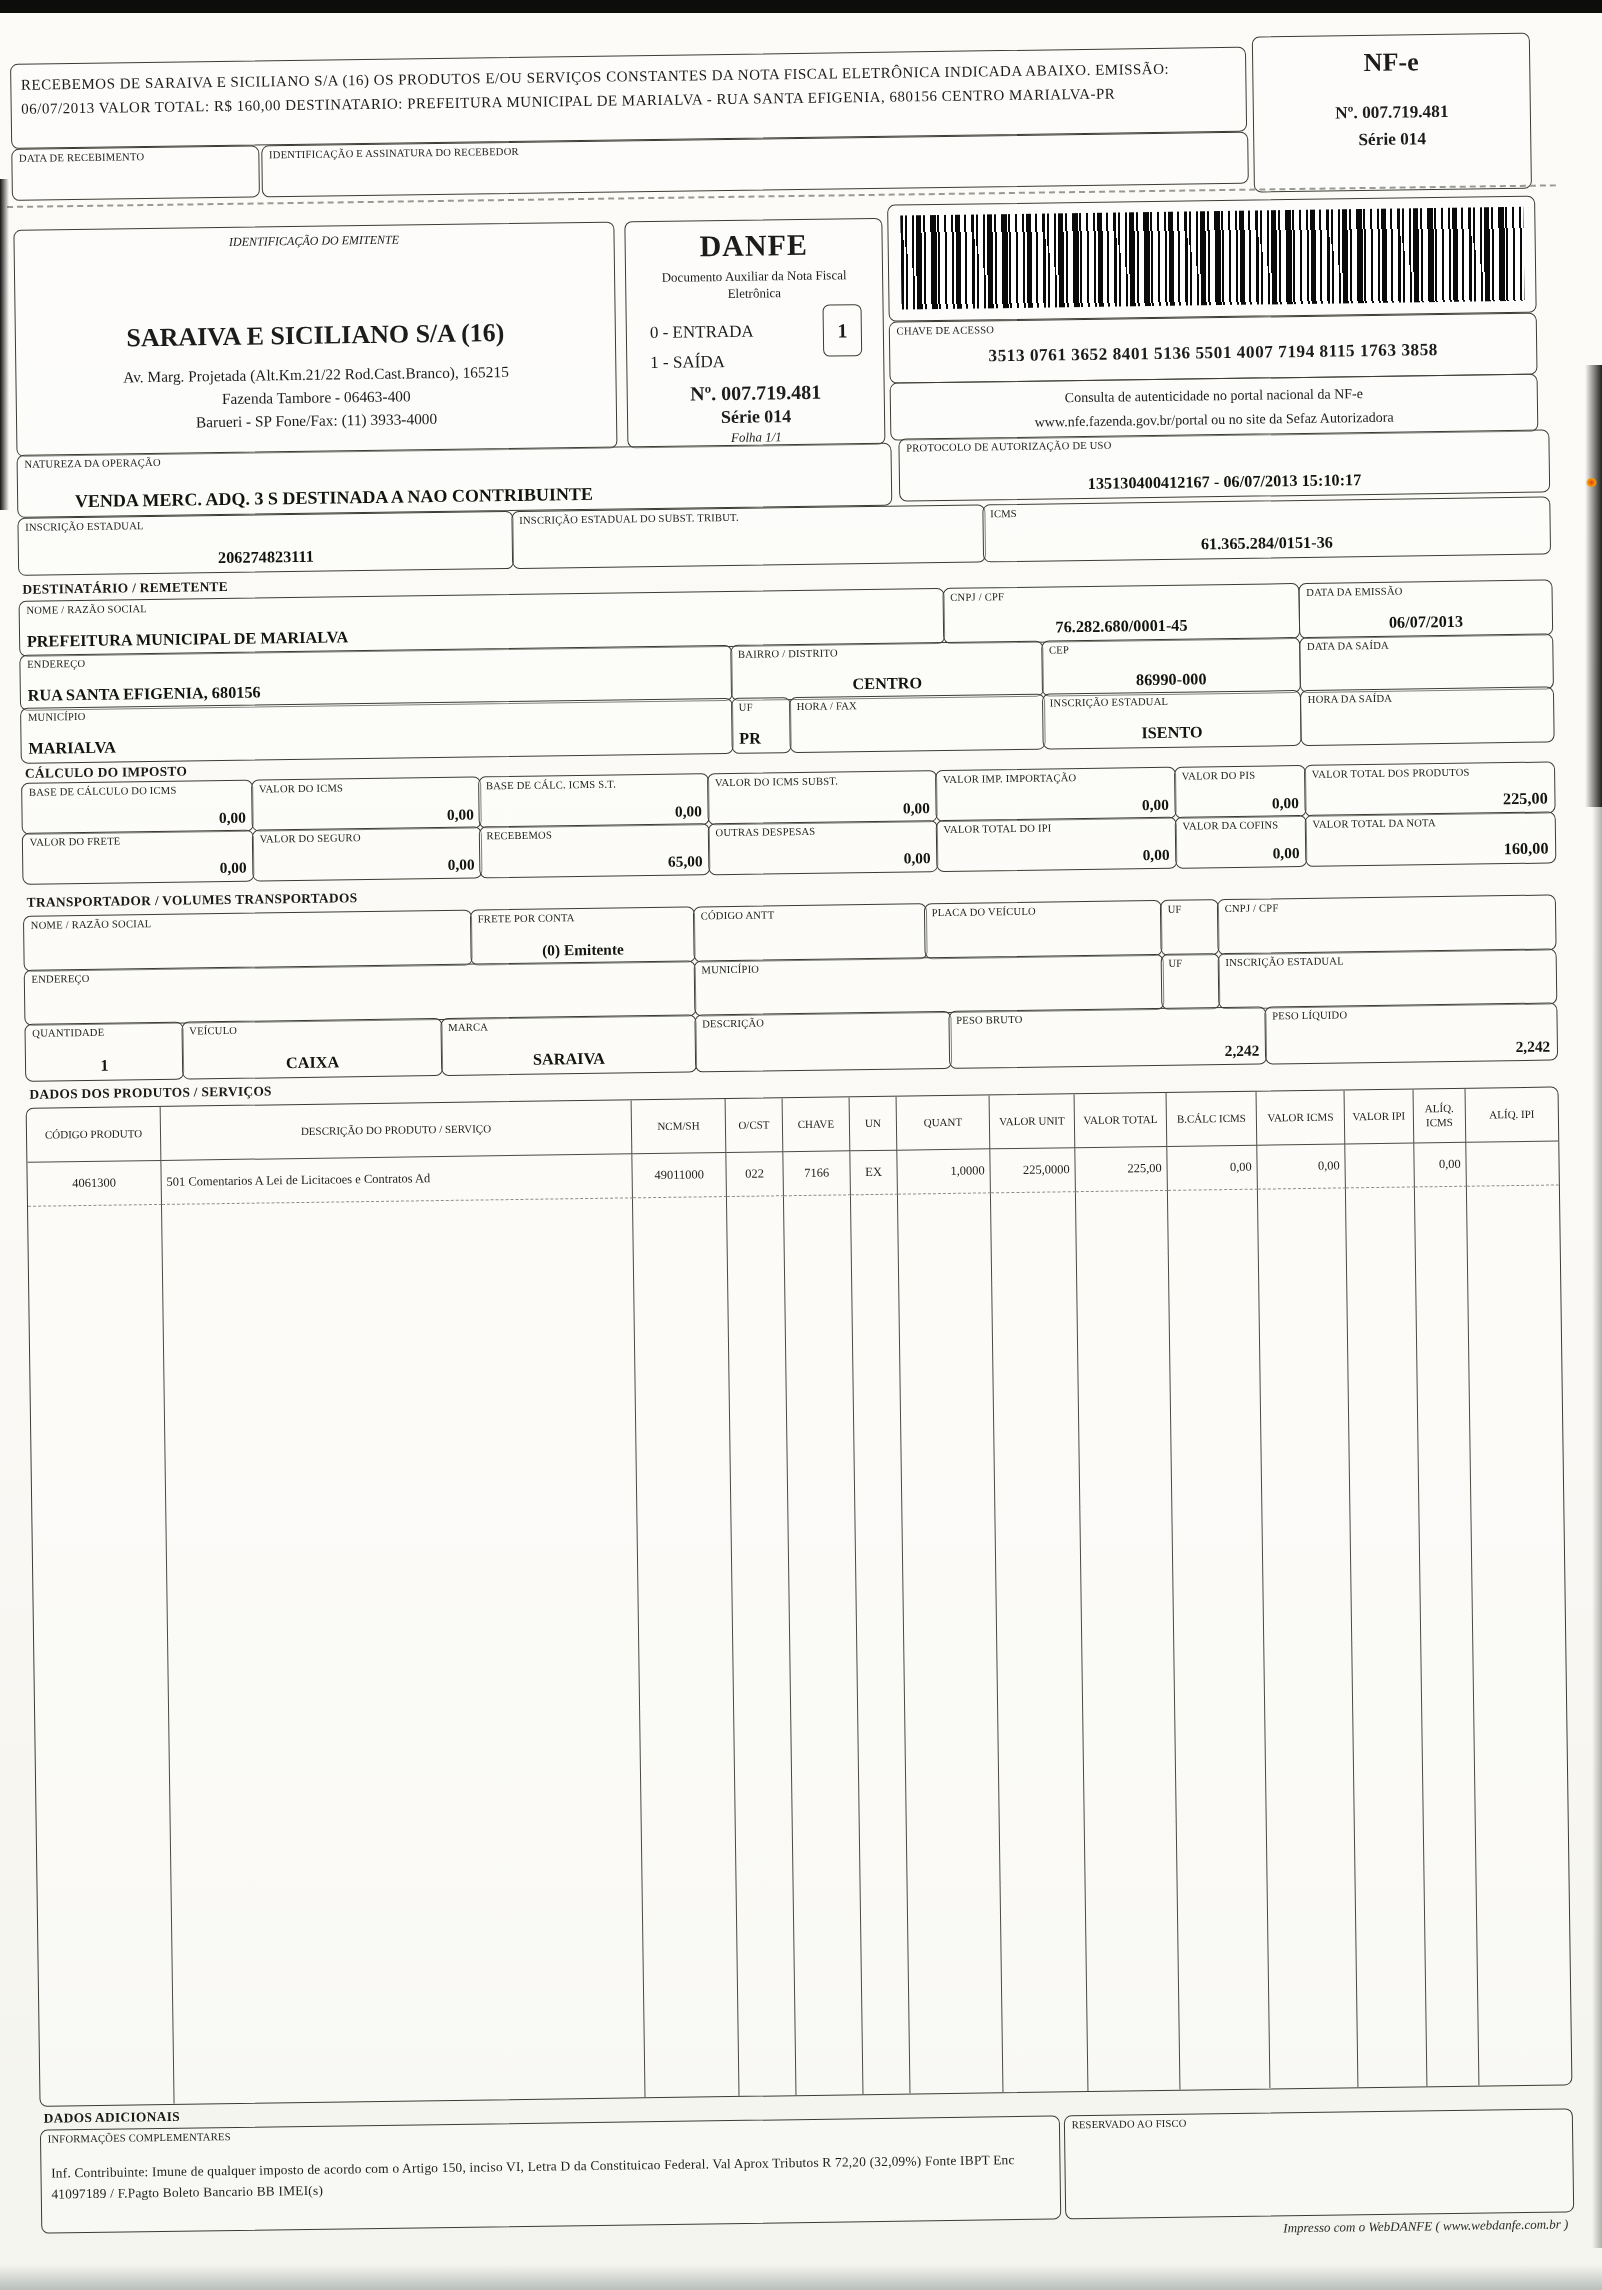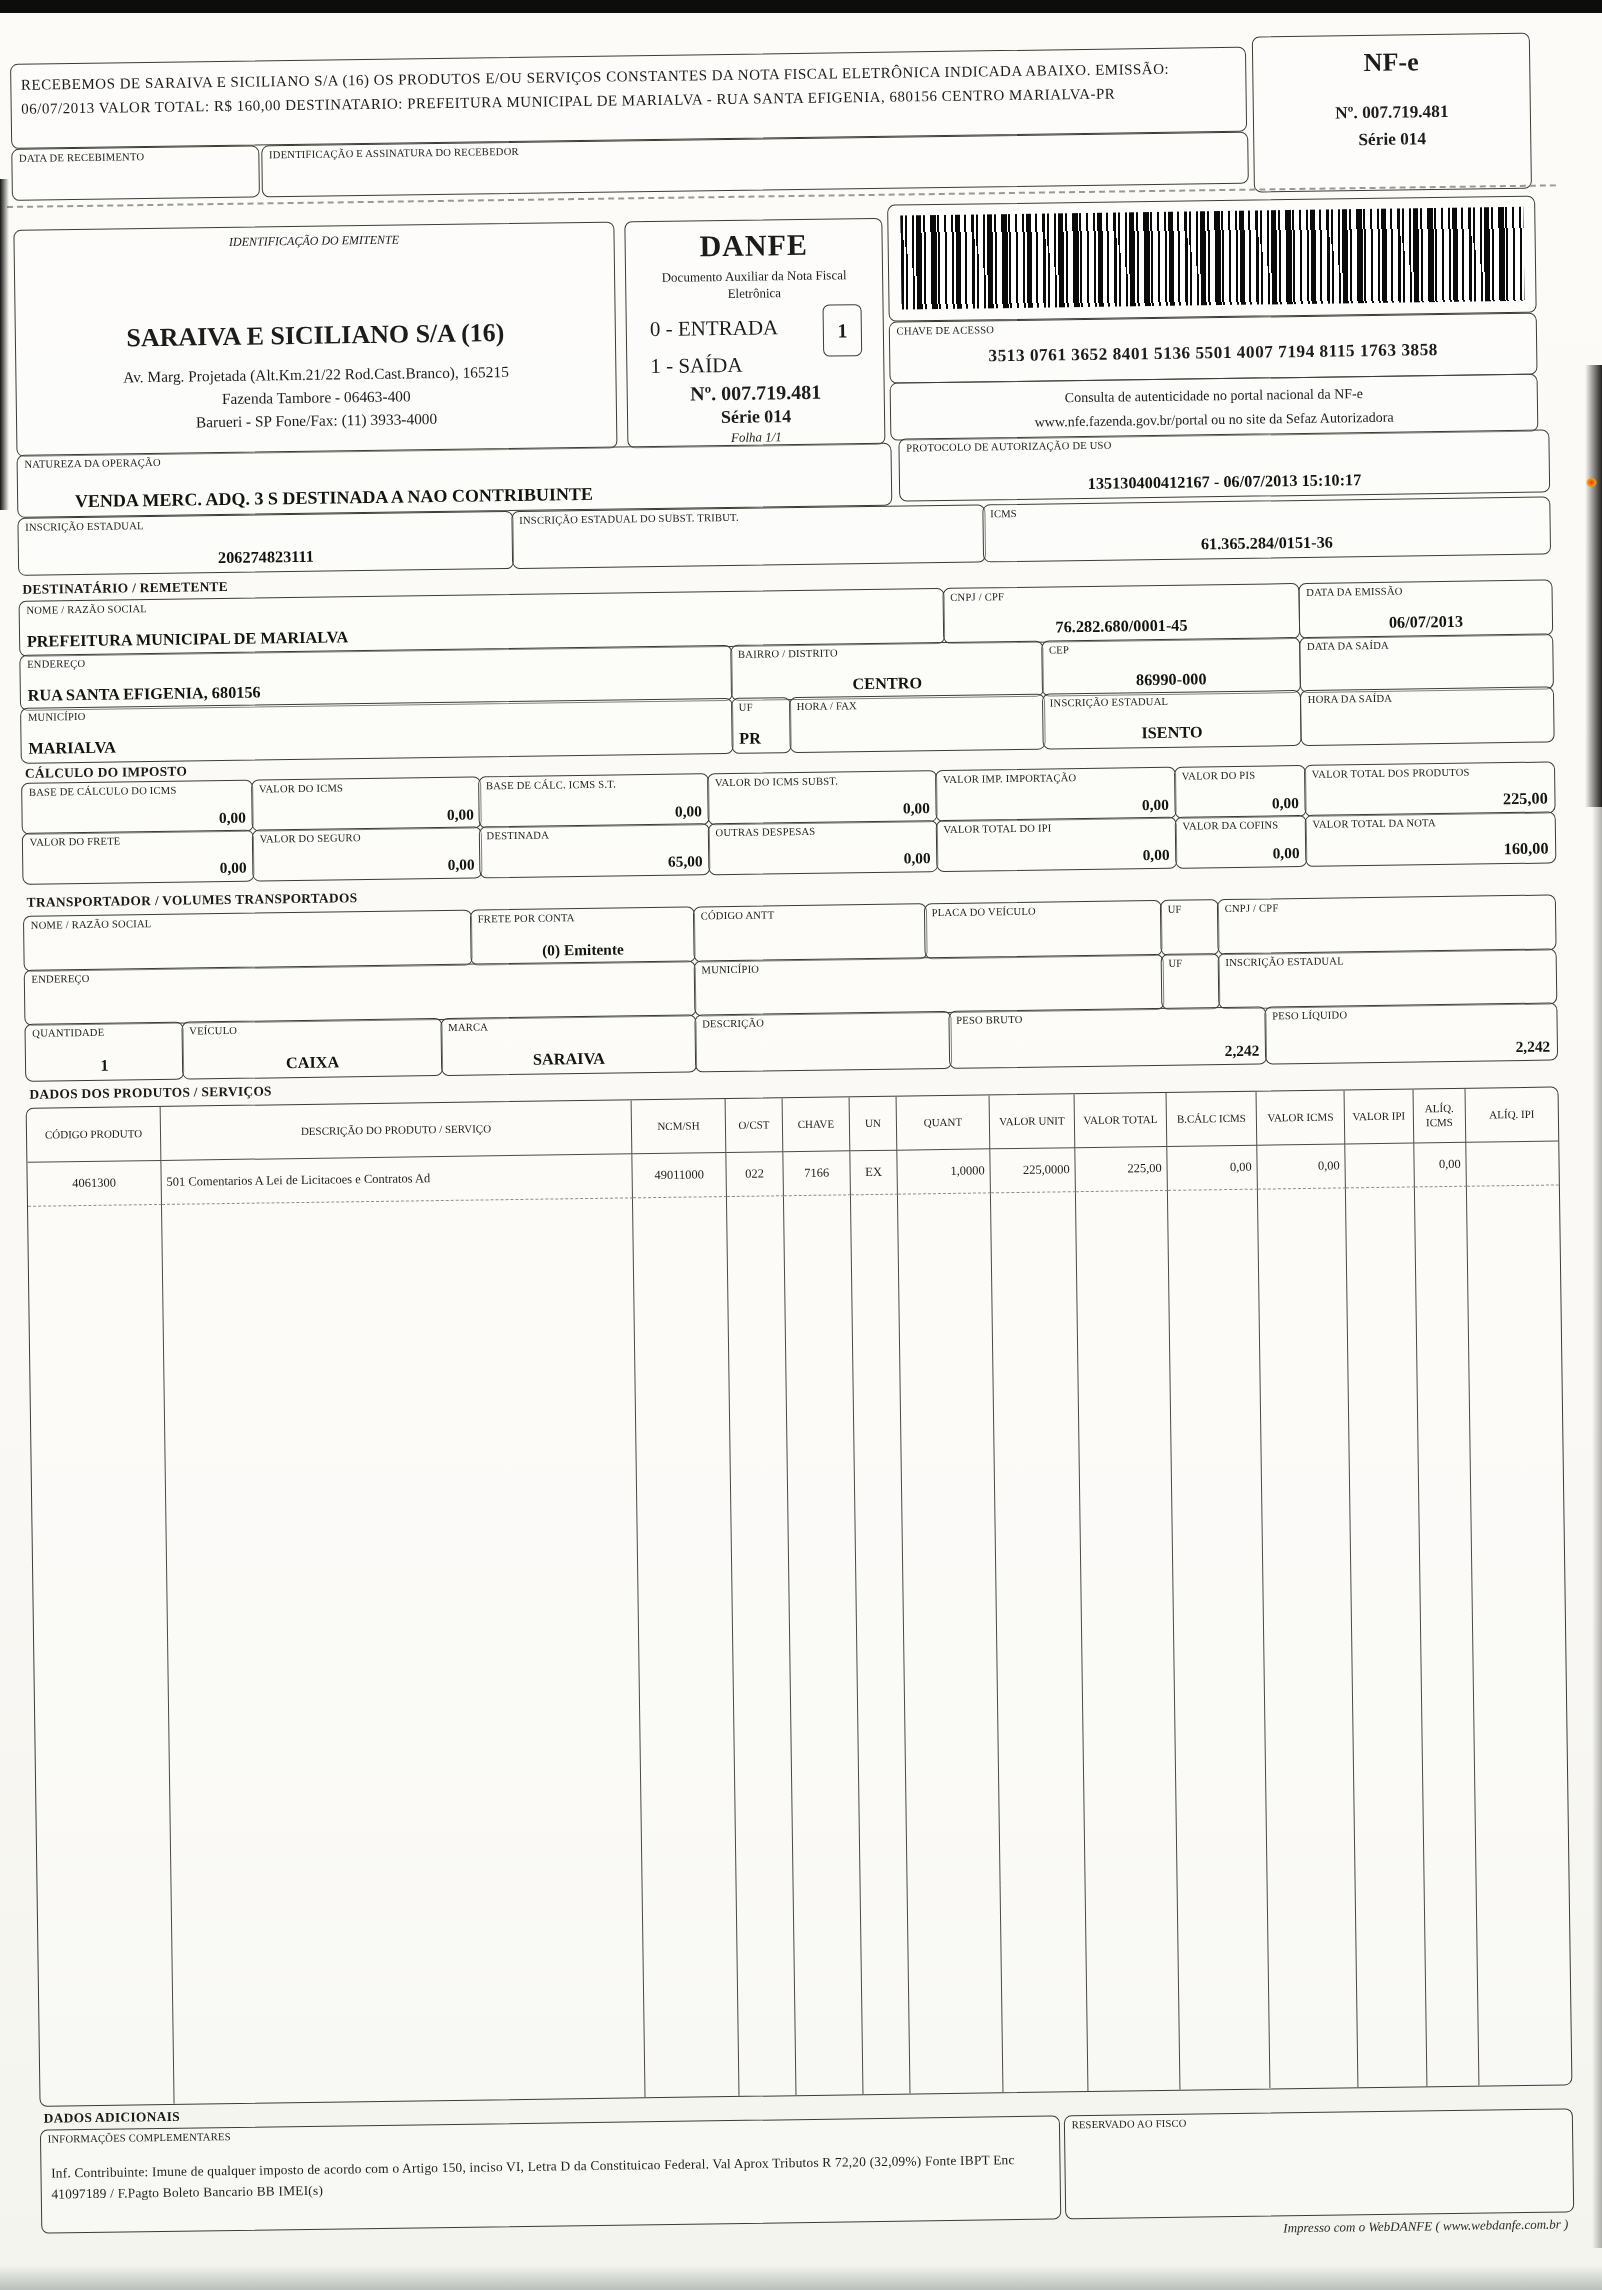--- a/index.html
+++ b/index.html
@@ -31,21 +31,21 @@
   .nfe-title{font-size:26px;font-weight:bold;}
   .nfe-num{font-size:17.3px;font-weight:bold;margin-top:25px;}
   .nfe-ser{font-size:17.3px;font-weight:bold;margin-top:7.7px;}
 
   .emit-label{position:absolute;top:6.7px;left:0;right:0;text-align:center;font-style:italic;font-size:12px;}
   .emit-name{position:absolute;top:94px;left:0;right:0;text-align:center;font-size:26px;font-weight:bold;}
   .emit-addr{position:absolute;top:136px;left:0;right:0;text-align:center;font-size:15.4px;line-height:1.5;}
 
   .danfe-title{position:absolute;top:7.7px;left:0;right:0;text-align:center;font-size:30px;font-weight:bold;letter-spacing:1px;}
   .danfe-sub{position:absolute;top:48px;left:9.6px;right:9.6px;text-align:center;font-size:13px;line-height:1.3;}
-  .danfe-opts{position:absolute;top:89px;left:23px;font-size:21px;line-height:1.75;}
+  .danfe-opts{position:absolute;top:96px;left:23px;font-size:17px;line-height:1.75;}
   .danfe-type{position:absolute;top:85px;right:21px;width:37px;height:50px;border:1.9px solid #3c3c35;border-radius:6.7px;
               display:flex;align-items:center;justify-content:center;font-size:20px;font-weight:bold;}
   .danfe-num{position:absolute;top:161px;left:0;right:0;text-align:center;font-size:20px;font-weight:bold;}
   .danfe-ser{position:absolute;top:186px;left:0;right:0;text-align:center;font-size:18px;font-weight:bold;}
   .danfe-folha{position:absolute;top:209px;left:0;right:0;text-align:center;font-size:13px;font-style:italic;}
 
   .bars{position:absolute;inset:9.6px 11.5px 11.5px 11.5px;
      background:repeating-linear-gradient(90deg,
        #0a0a0a 0 2.9px,#fff 2.9px 4.8px,#0a0a0a 4.8px 6.7px,#fff 6.7px 11.5px,#0a0a0a 11.5px 13.4px,#fff 13.4px 15.4px,
        #0a0a0a 15.4px 21px,#fff 21px 23px,#0a0a0a 23px 25px,#fff 25px 30px,#0a0a0a 30px 36px,#fff 36px 37px,
@@ -234,21 +234,21 @@
     </div>
     <div class="fb" style="left:25px;top:822px;width:230px;height:50px">
       <span class="lbl">VALOR DO FRETE</span>
       <div class="val vr">0,00</div>
     </div>
     <div class="fb" style="left:255px;top:822px;width:228px;height:50px">
       <span class="lbl">VALOR DO SEGURO</span>
       <div class="val vr">0,00</div>
     </div>
     <div class="fb" style="left:482px;top:822px;width:229px;height:50px">
-      <span class="lbl">DESTINADA</span>
+      <span class="lbl">RECEBEMOS</span>
       <div class="val vr">65,00</div>
     </div>
     <div class="fb" style="left:711px;top:822px;width:228px;height:50px">
       <span class="lbl">OUTRAS DESPESAS</span>
       <div class="val vr">0,00</div>
     </div>
     <div class="fb" style="left:939px;top:822px;width:239px;height:50px">
       <span class="lbl">VALOR TOTAL DO IPI</span>
       <div class="val vr">0,00</div>
     </div>

